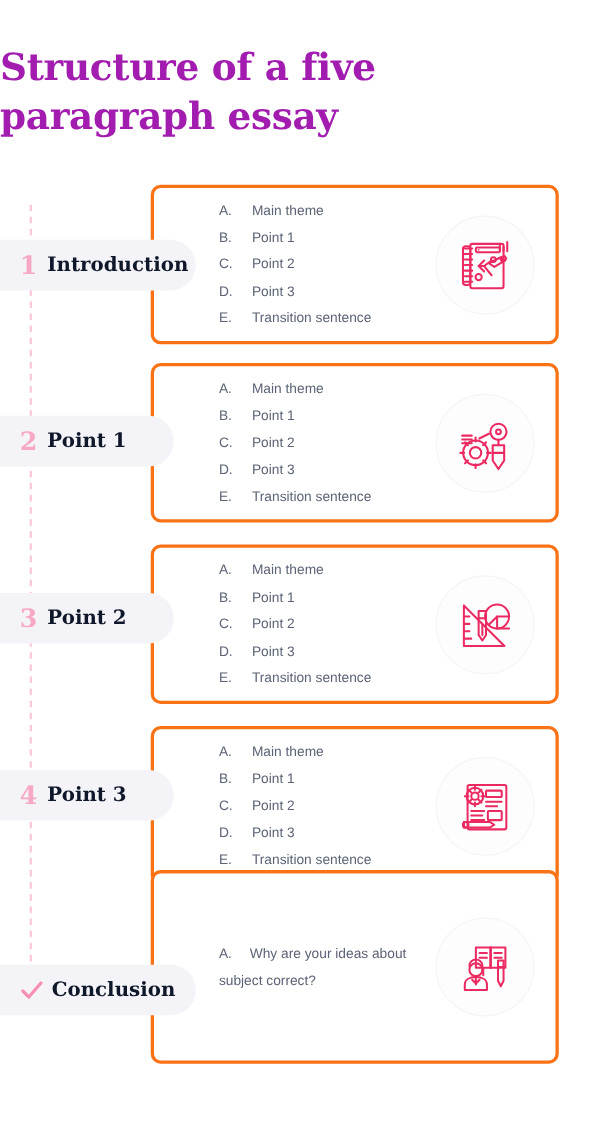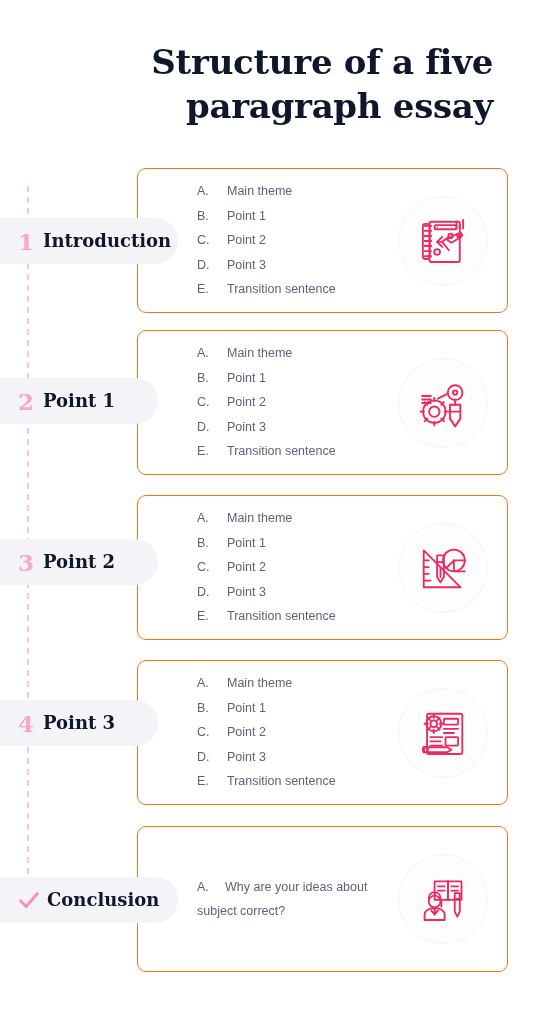--- a/index.html
+++ b/index.html
@@ -8,27 +8,27 @@
     background:#ffffff;
     font-family:"Liberation Sans", sans-serif;
     overflow:hidden;
     position:relative;
   }
   #page{position:relative;width:542px;height:1024px;}
 
   
   .title{
     position:absolute;left:0;top:40px;width:493px;
-    text-align:right;
+    text-align:left;
     font-family:"DejaVu Serif", serif;
     font-weight:bold;
     font-size:34px;
     line-height:44px;
     letter-spacing:-0.3px;
-    color:#0f172a;
+    color:#a21caf;
   }
 
   
   .spine{
     position:absolute;
     left:27px;top:186px;
     width:2px;height:718px;
     background-image:linear-gradient(#f9c6d9 6px, rgba(255,255,255,0) 6px);
     background-size:2px 11px;
     background-repeat:repeat-y;
@@ -67,21 +67,21 @@
     color:#0f172a;
     white-space:nowrap;
     line-height:1;
   }
 
   
   .card{
     position:absolute;left:137px;width:371px;
     box-sizing:border-box;
     background:#ffffff;
-    border:1px solid #f97316;
+    border:3px solid #f97316;
     border-radius:9px;
     z-index:2;
   }
   .card-inner{
     position:relative;height:100%;
     display:flex;align-items:center;
     padding-left:59px;
     box-sizing:border-box;
   }
   .list{
@@ -253,21 +253,21 @@
       </div>
       <div class="row" style="top: 0px;">
         <div class="pill" style="top: 877px; width: 178px;">
           <span>
             <svg class="check" viewBox="0 0 24 24" fill="none" stroke="#f78fb3" stroke-width="3.2" stroke-linecap="round" stroke-linejoin="round">
               <path d="M3 13l6 6L21 5"></path>
             </svg>
           </span>
           <span class="plabel">Conclusion</span>
         </div>
-        <div class="card" style="top: 826px; height: 146px;">
+        <div class="card" style="top: 791px; height: 176px;">
           <div class="card-inner">
             <ul class="list wrap">
               <li><span class="lt">A.</span><span>Why are your ideas about subject correct?</span></li>
             </ul>
             <div class="iconwrap">
               <svg width="52" height="52" viewBox="0 0 60 62" fill="none" stroke="#ec2a62" stroke-width="2.2" stroke-linecap="round" stroke-linejoin="round">
                 <path d="M20 10h16v22H20z"></path>
                 <path d="M36 10h16v22H36z"></path>
                 <path d="M36 10v22"></path>
                 <path d="M24 16h8M24 21h8M40 16h8M40 21h8"></path>

